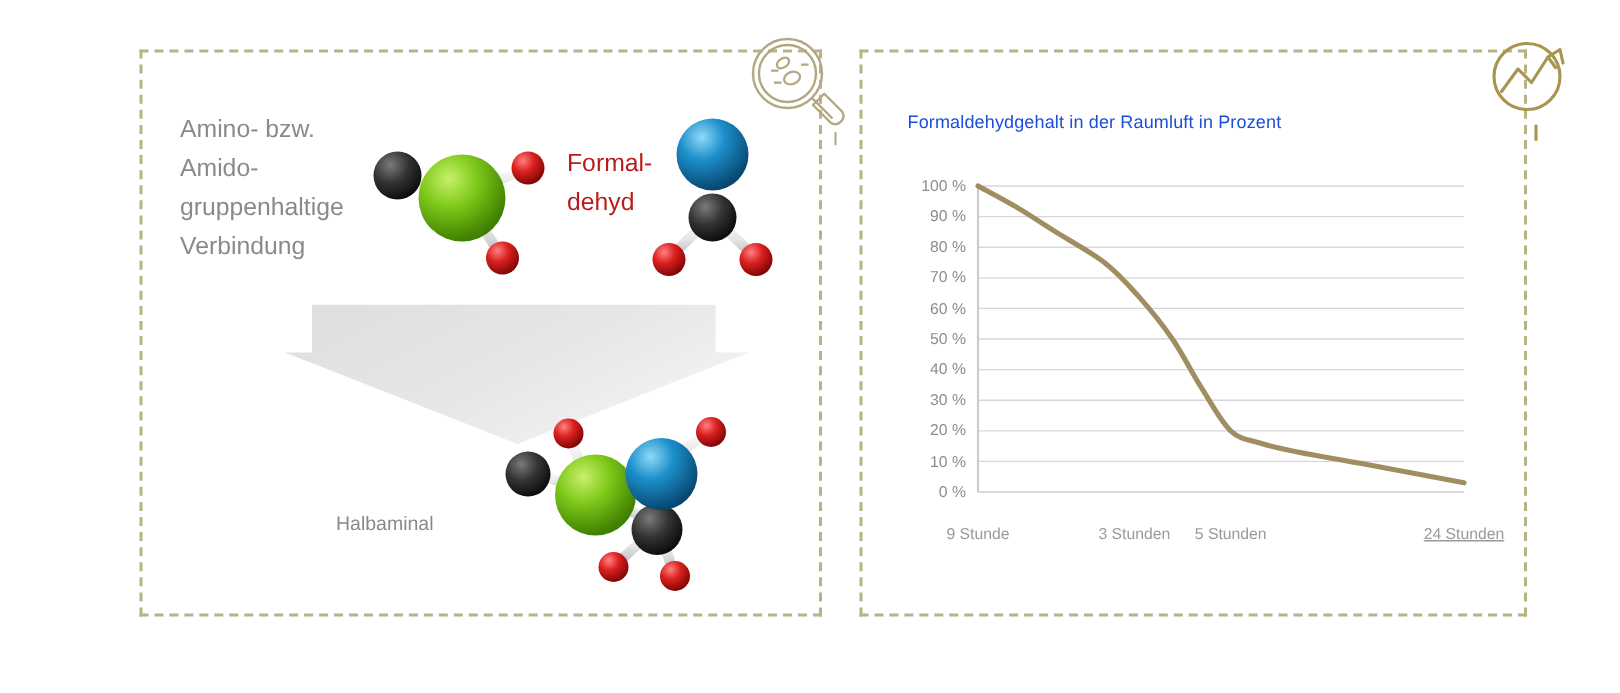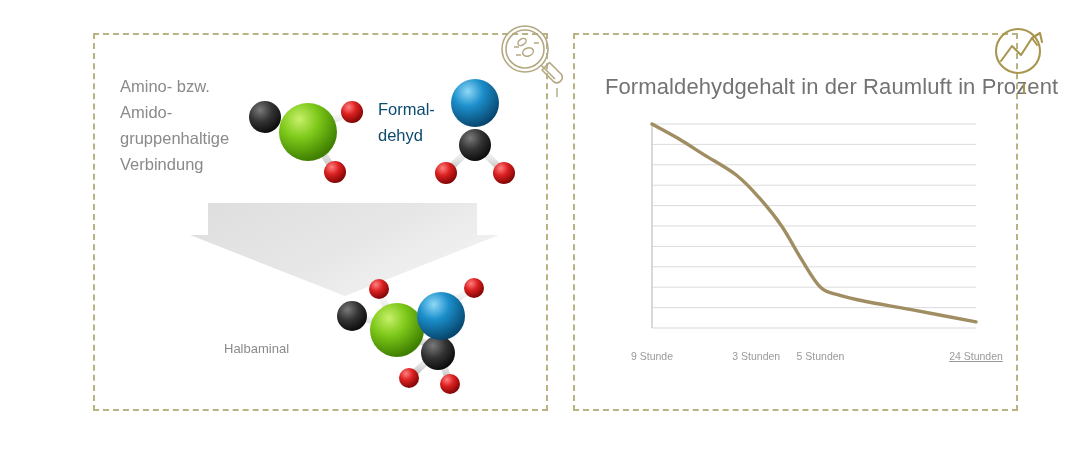--- a/index.html
+++ b/index.html
@@ -54,21 +54,21 @@
     font-size: 16.5px;
     line-height: 26px;
     font-weight: 400;
     white-space: pre-line;
   }
   .formaldehyd-label {
     position: absolute;
     left: 378px;
     top: 96px;
     width: 96px;
-    color: #0c4a6e;
+    color: #b91c1c;
     font-size: 16.5px;
     line-height: 26px;
     white-space: pre-line;
   }
   .halbaminal-label {
     position: absolute;
     left: 224px;
     top: 338px;
     color: #8a8a8a;
     font-size: 13px;
@@ -88,22 +88,22 @@
   .molecule { position: absolute; }
   #mol-amino  { left: 240px; top: 80px;  width: 130px; height: 110px; }
   #mol-formal { left: 428px; top: 72px;  width: 92px;  height: 118px; }
   #mol-halb   { left: 327px; top: 272px; width: 176px; height: 128px; }
 
   
   #chart-title {
     position: absolute;
     left: 605px;
     top: 74px;
-    color: #737373;
-    font-size: 22px;
+    color: #1d4ed8;
+    font-size: 12px;
     letter-spacing: .1px;
     white-space: nowrap;
   }
   #chart-area {
     position: absolute;
     left: 598px;
     top: 118px;
     width: 400px;
     height: 262px;
   }
@@ -253,20 +253,33 @@
       <circle cx="30" cy="30" r="22"></circle>
       <polyline points="13,40 24,25 33,34 44,17 49,24"></polyline>
       <polyline points="44,17 52,12 54,21"></polyline>
       <line x1="36" y1="63" x2="36" y2="72"></line>
     </g>
   </svg>
 
   <div id="chart-title">Formaldehydgehalt in der Raumluft in Prozent</div>
 
   <div id="chart-area">
+    <div class="ytick-col">
+        <div class="ytick" style="top: 6px;">100 %</div>
+        <div class="ytick" style="top: 26.4px;">90 %</div>
+        <div class="ytick" style="top: 46.8px;">80 %</div>
+        <div class="ytick" style="top: 67.2px;">70 %</div>
+        <div class="ytick" style="top: 87.6px;">60 %</div>
+        <div class="ytick" style="top: 108px;">50 %</div>
+        <div class="ytick" style="top: 128.4px;">40 %</div>
+        <div class="ytick" style="top: 148.8px;">30 %</div>
+        <div class="ytick" style="top: 169.2px;">20 %</div>
+        <div class="ytick" style="top: 189.6px;">10 %</div>
+        <div class="ytick" style="top: 210px;">0 %</div>
+      </div>
     <svg id="chart-svg" width="400" height="262" viewBox="0 0 400 262" style="position:absolute;left:0;top:0;">
         <line x1="54" x2="378" y1="6" y2="6" stroke="#d7d7dd" stroke-width="0.9"></line>
         <line x1="54" x2="378" y1="26.399999999999995" y2="26.399999999999995" stroke="#d7d7dd" stroke-width="0.9"></line>
         <line x1="54" x2="378" y1="46.79999999999999" y2="46.79999999999999" stroke="#d7d7dd" stroke-width="0.9"></line>
         <line x1="54" x2="378" y1="67.20000000000002" y2="67.20000000000002" stroke="#d7d7dd" stroke-width="0.9"></line>
         <line x1="54" x2="378" y1="87.60000000000001" y2="87.60000000000001" stroke="#d7d7dd" stroke-width="0.9"></line>
         <line x1="54" x2="378" y1="108" y2="108" stroke="#d7d7dd" stroke-width="0.9"></line>
         <line x1="54" x2="378" y1="128.39999999999998" y2="128.39999999999998" stroke="#d7d7dd" stroke-width="0.9"></line>
         <line x1="54" x2="378" y1="148.79999999999998" y2="148.79999999999998" stroke="#d7d7dd" stroke-width="0.9"></line>
         <line x1="54" x2="378" y1="169.20000000000002" y2="169.20000000000002" stroke="#d7d7dd" stroke-width="0.9"></line>

